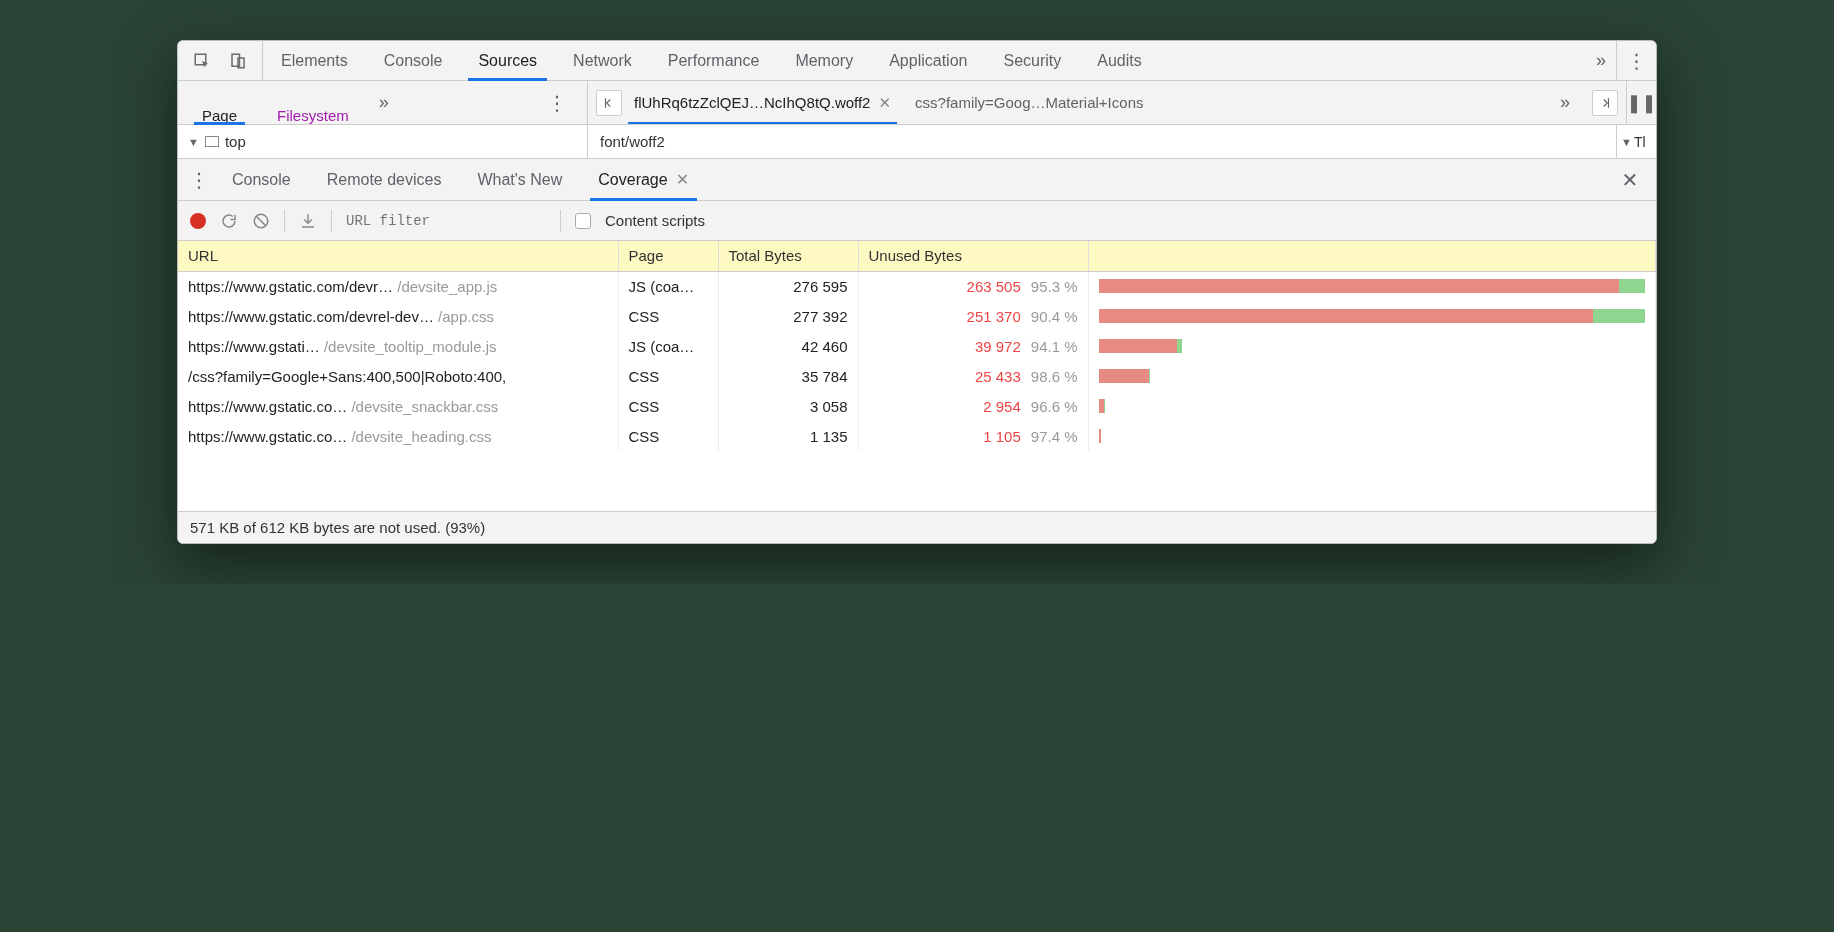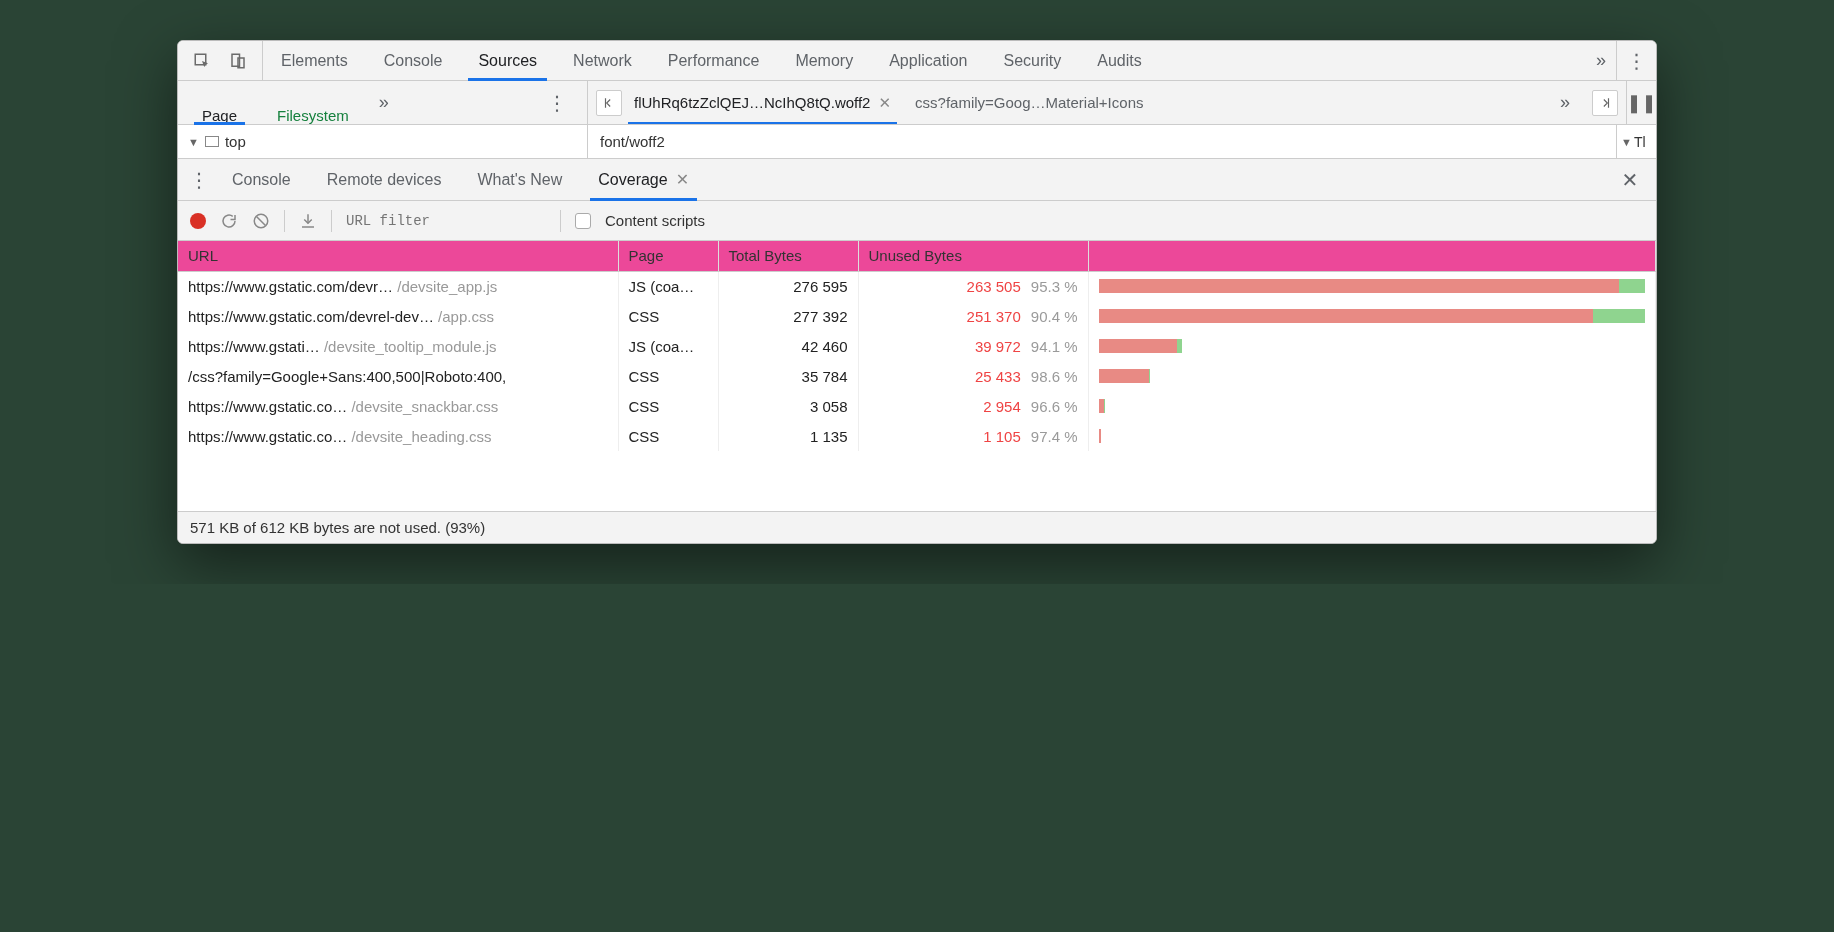--- a/index.html
+++ b/index.html
@@ -52,21 +52,21 @@
   .overflow-chevrons { padding:0 10px; color:#5f6368; font-size:18px; }
   .dots-vert { width:40px; display:flex; align-items:center; justify-content:center; color:#5f6368; border-left:1px solid #ccc; height:100%; font-size:20px;}
 
   .row-editor {
     display:flex; height:44px; border-bottom:1px solid #ccc; background:#f3f3f3;
   }
   .sidebar-head {
     width:410px; border-right:1px solid #ccc; display:flex; align-items:center; padding:0 10px; position:relative;
   }
   .sub-tabs { display:flex; align-items:flex-end; height:100%; gap:12px; }
-  .sub-tab { padding:0 14px; display:flex; align-items:center; color:#15803d; font-size:15px; position:relative; }
+  .sub-tab { padding:0 14px; display:flex; align-items:center; color:#a21caf; font-size:15px; position:relative; }
   .sub-tab.active { color:#202124; }
   .sub-tab.active::after { content:""; position:absolute; left:6px; right:6px; bottom:-1px; height:3px; background:#1a73e8; }
   .sidebar-head .overflow-chevrons { margin-left:6px; }
   .sidebar-head .dots-vert { margin-left:auto; border:none; }
 
   .editor-tabs { flex:1; display:flex; align-items:center; padding:0 8px; overflow:hidden; }
   .ed-nav { width:26px; height:26px; display:flex; align-items:center; justify-content:center; color:#5f6368; border:1px solid #ccc; background:#fff; border-radius:2px; }
   .ed-tab { padding:0 12px; height:100%; display:flex; align-items:center; gap:8px; color:#5f6368; font-size:15px; position:relative; white-space:nowrap; }
   .ed-tab.active { color:#202124; }
   .ed-tab.active::after { content:""; position:absolute; left:6px; right:6px; bottom:-1px; height:3px; background:#1a73e8; }
@@ -103,21 +103,21 @@
   .tb-icon svg { width:18px; height:18px; }
   .tb-sep { width:1px; height:22px; background:#ccc; }
   .url-filter-input {
     border:none; background:transparent; color:#15803d; font-size:14px; width:200px; outline:none;font-family:Liberation Mono, monospace;
   }
   .chk { width:16px; height:16px; border:1px solid #aaa; border-radius:3px; background:#fff; display:inline-block;}
   .chk-label { color:#333; font-size:15px; }
 
   table.cov { width:100%; border-collapse:collapse; table-layout:fixed; }
   table.cov th {
-    text-align:left; font-weight:400; font-size:15px; color:#333; background:#ec4899;
+    text-align:left; font-weight:400; font-size:15px; color:#333; background:#fef9c3;
     border-bottom:1px solid #ccc; border-right:1px solid #ddd; padding:6px 10px; height:30px;
   }
   table.cov td {
     font-size:15px; color:#222; padding:4px 10px; border-right:1px solid #eee; height:30px;
     white-space:nowrap; overflow:hidden; text-overflow:ellipsis;margin-top:28px;
   }
   .col-url { width:440px; }
   .col-type { width:100px; }
   .col-total { width:140px; text-align:right;}
   .col-unused { width:230px; text-align:right;}

